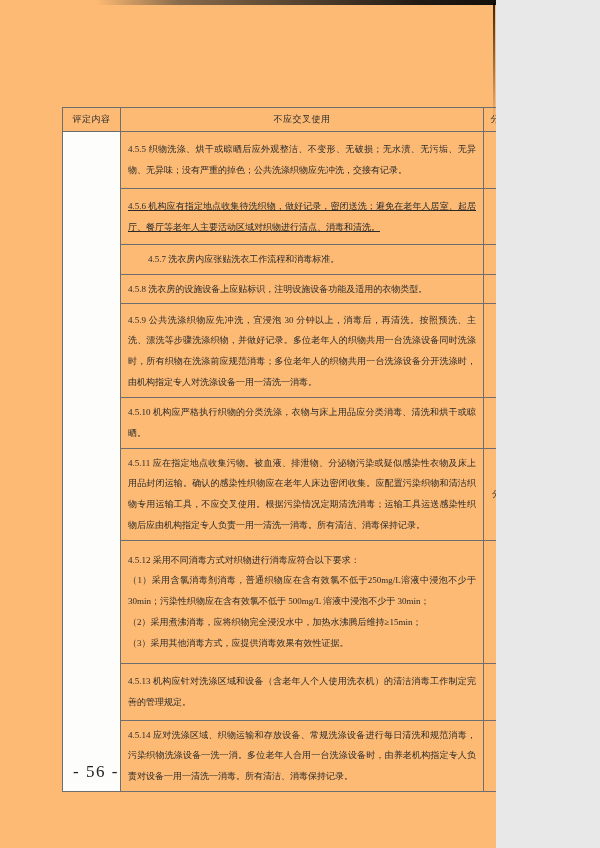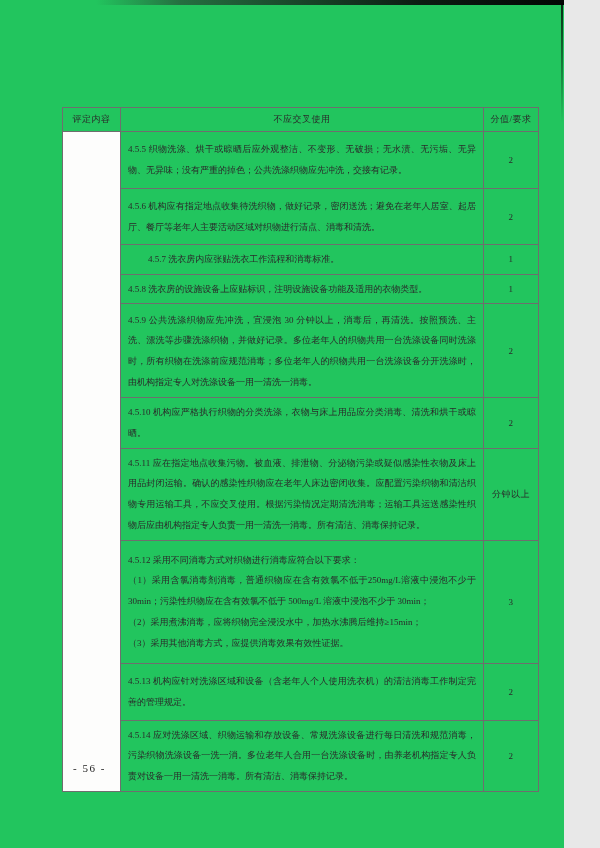--- a/index.html
+++ b/index.html
@@ -2,22 +2,22 @@
 <html><head>
 <meta charset="utf-8">
 <style>
   html,body{margin:0;padding:0;}
   body{
     width:600px;height:848px;
     background:#e8e8e8;
     font-family:"Liberation Serif","DejaVu Serif",serif;
   }
   .sheet{
-    position:relative;width:564px;height:848px;
-    background:#22c55e;overflow:hidden;color:#2a2a2a;
+    position:relative;width:496px;height:848px;
+    background:#fdba74;overflow:hidden;color:#2a2a2a;
   }
   
   .scan-edge-top{
     position:absolute;top:0;left:0;width:600px;height:5px;
     background:linear-gradient(to right, rgba(0,0,0,0) 0%, rgba(0,0,0,0) 16%, rgba(40,40,40,.55) 30%, rgba(10,10,10,.9) 70%, #000 100%);
   }
   .scan-edge-right{
     position:absolute;top:3px;right:1px;width:2px;height:120px;
     background:linear-gradient(to bottom, rgba(0,0,0,.8), rgba(0,0,0,0));
   }
@@ -44,21 +44,21 @@
     line-height:2.3;
     vertical-align:middle;
   }
   td.cell-content .item-text{white-space:pre-wrap;}
   td.cell-score{
     text-align:center;padding:1px 2px;letter-spacing:.5px;
   }
   td.cell-left{background:#fdfdfc;}
   .page-number{
     position:absolute;left:73px;top:762px;
-    font-size:11px;letter-spacing:1.5px;color:#222;
+    font-size:17px;letter-spacing:1.5px;color:#222;
   }
 </style>
 </head>
 <body>
 
 <div class="sheet">
   <div class="scan-edge-top"></div>
   <div class="scan-edge-right"></div>
 
   <table class="doc-table">
@@ -74,21 +74,21 @@
         <th>分值/要求</th>
       </tr>
     </thead>
     <tbody>
       <tr>
         <td class="cell-left" rowspan="10"></td>
         <td class="cell-content" style="height:48px;"><span class="item-num">4.5.5</span> <span class="item-text">织物洗涤、烘干或晾晒后应外观整洁、不变形、无破损；无水渍、无污垢、无异物、无异味；没有严重的掉色；公共洗涤织物应先冲洗，交接有记录。</span></td>
         <td class="cell-score">2</td>
       </tr>
       <tr>
-        <td class="cell-content" style="height:47px;"><span class="item-num">4.5.6</span> <span class="item-text">机构应有指定地点收集待洗织物，做好记录，密闭送洗；避免在老年人居室、起居厅、餐厅等老年人主要活动区域对织物进行清点、消毒和清洗。</span></td>
+        <td class="cell-content" style="height:47px;text-decoration:underline;"><span class="item-num">4.5.6</span> <span class="item-text">机构应有指定地点收集待洗织物，做好记录，密闭送洗；避免在老年人居室、起居厅、餐厅等老年人主要活动区域对织物进行清点、消毒和清洗。</span></td>
         <td class="cell-score">2</td>
       </tr>
       <tr>
         <td class="cell-content" style="height:19px;padding-left:27px;"><span class="item-num">4.5.7</span> <span class="item-text">洗衣房内应张贴洗衣工作流程和消毒标准。</span></td>
         <td class="cell-score">1</td>
       </tr>
       <tr>
         <td class="cell-content" style="height:19px;"><span class="item-num">4.5.8</span> <span class="item-text">洗衣房的设施设备上应贴标识，注明设施设备功能及适用的衣物类型。</span></td>
         <td class="cell-score">1</td>
       </tr>

